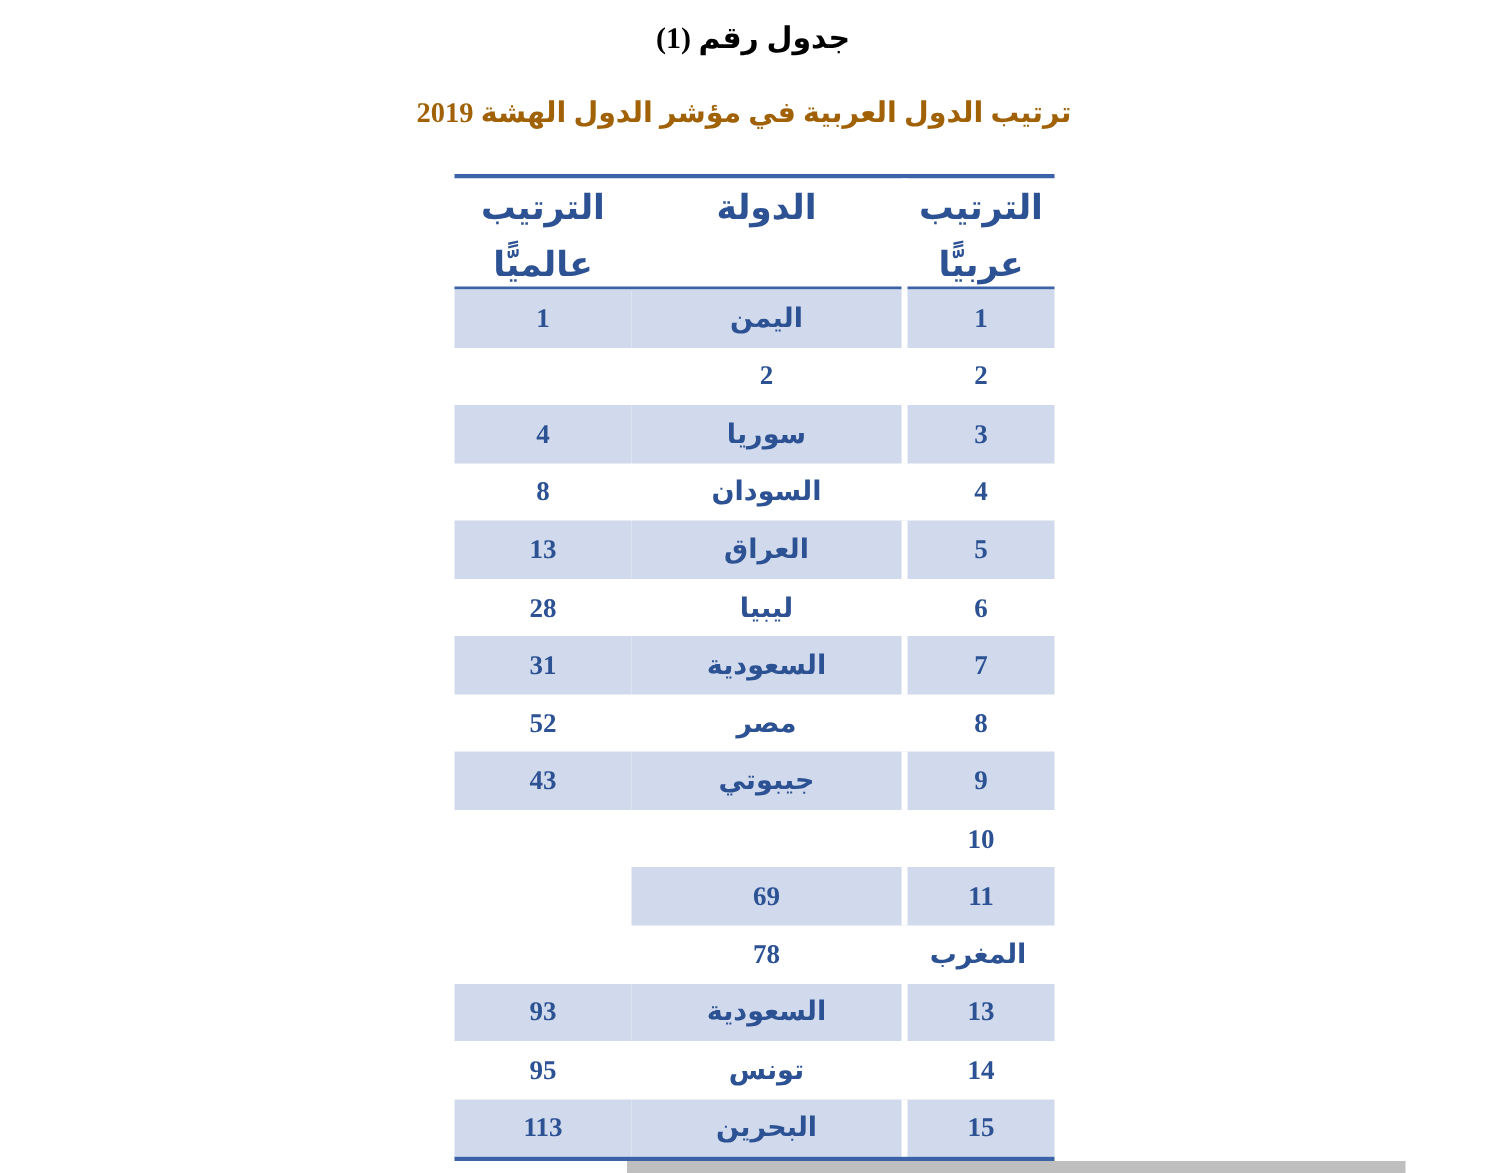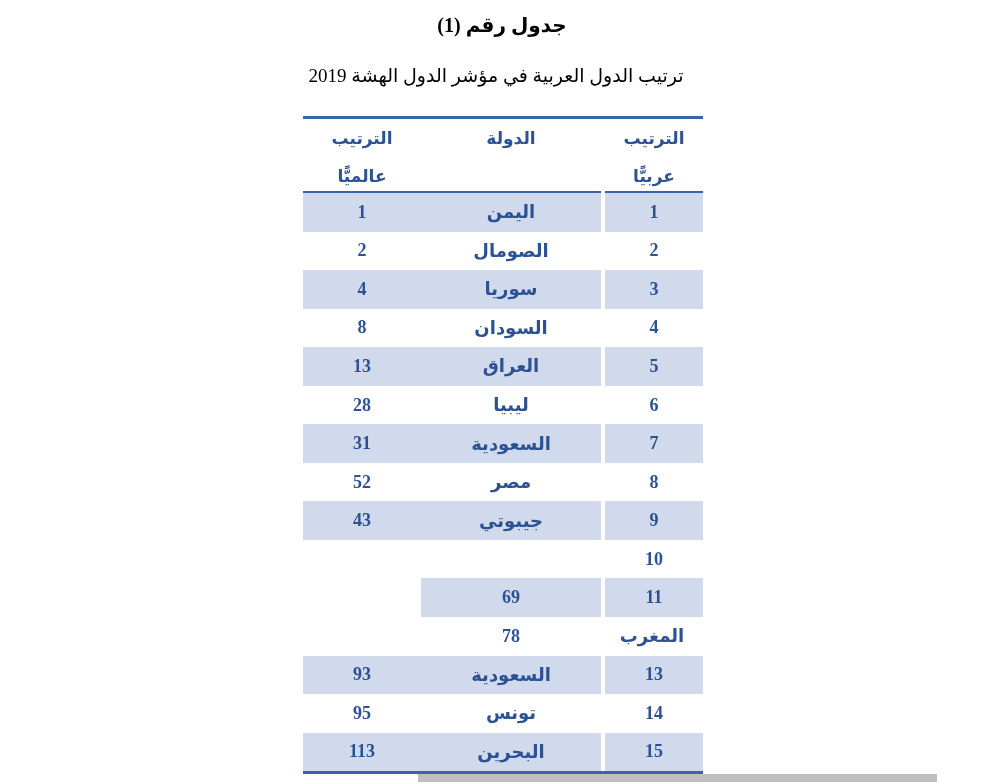--- a/index.html
+++ b/index.html
@@ -17,42 +17,42 @@
     text-align: center;
     font-size: 20px;
     font-weight: bold;
     color: #000000;
   }
   .doc-subtitle {
     position: absolute;
     top: 64px; left: 0; right: 0;
     text-align: center;
     font-size: 19px;
-    font-weight: normal;
-    color: #000000;
+    font-weight: bold;
+    color: #a16207;
   }
   .rank-table {
     position: absolute;
     top: 116px;
     right: 289px;
     width: 400px;
     border-top: 3px solid #3c62a8;
     border-bottom: 3px solid #3c62a8;
   }
   .thead {
     display: grid;
     grid-template-columns: 102px 180px 118px;
     height: 74px;
     border-bottom: 2px solid #3c62a8;
     background: #ffffff;
   }
   .th {
     text-align: center;
     font-weight: bold;
-    font-size: 17px;
+    font-size: 23px;
     line-height: 38px;
     padding-top: 1px;
     color: #2d5294;
     white-space: pre-line;
   }
   .tbody { width: 100%; }
   .tr {
     display: grid;
     grid-template-columns: 102px 180px 118px;
     height: 38.55px;
@@ -93,21 +93,20 @@
 عالميًّا</div>
   </div>
   <div class="tbody" id="tbody">
       <div class="tr shaded">
         <div class="td rank_ar">1</div>
         <div class="td country">اليمن</div>
         <div class="td rank_global">1</div>
       </div>
       <div class="tr">
         <div class="td rank_ar">2</div>
-        <div class="td country">الصومال</div>
         <div class="td rank_global">2</div>
       </div>
       <div class="tr shaded">
         <div class="td rank_ar">3</div>
         <div class="td country">سوريا</div>
         <div class="td rank_global">4</div>
       </div>
       <div class="tr">
         <div class="td rank_ar">4</div>
         <div class="td country">السودان</div>

